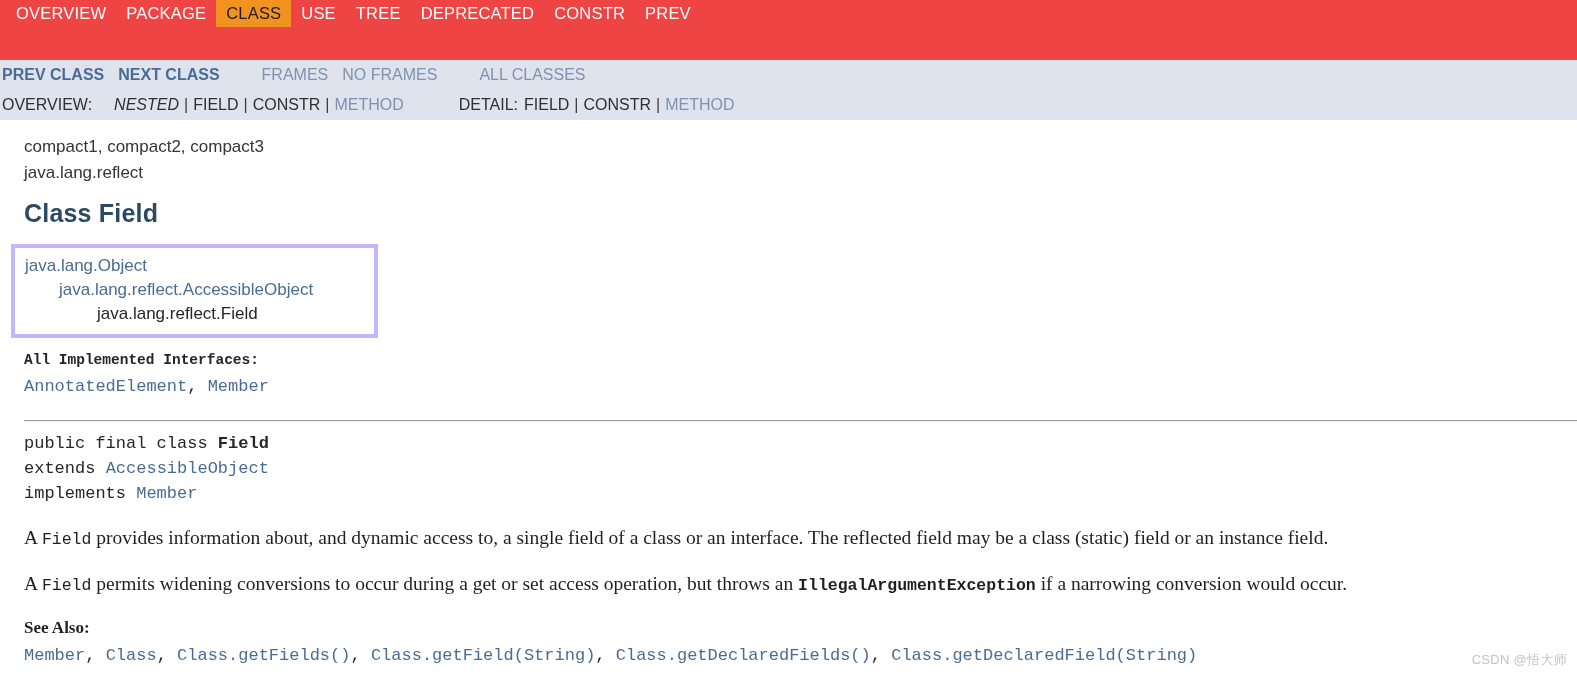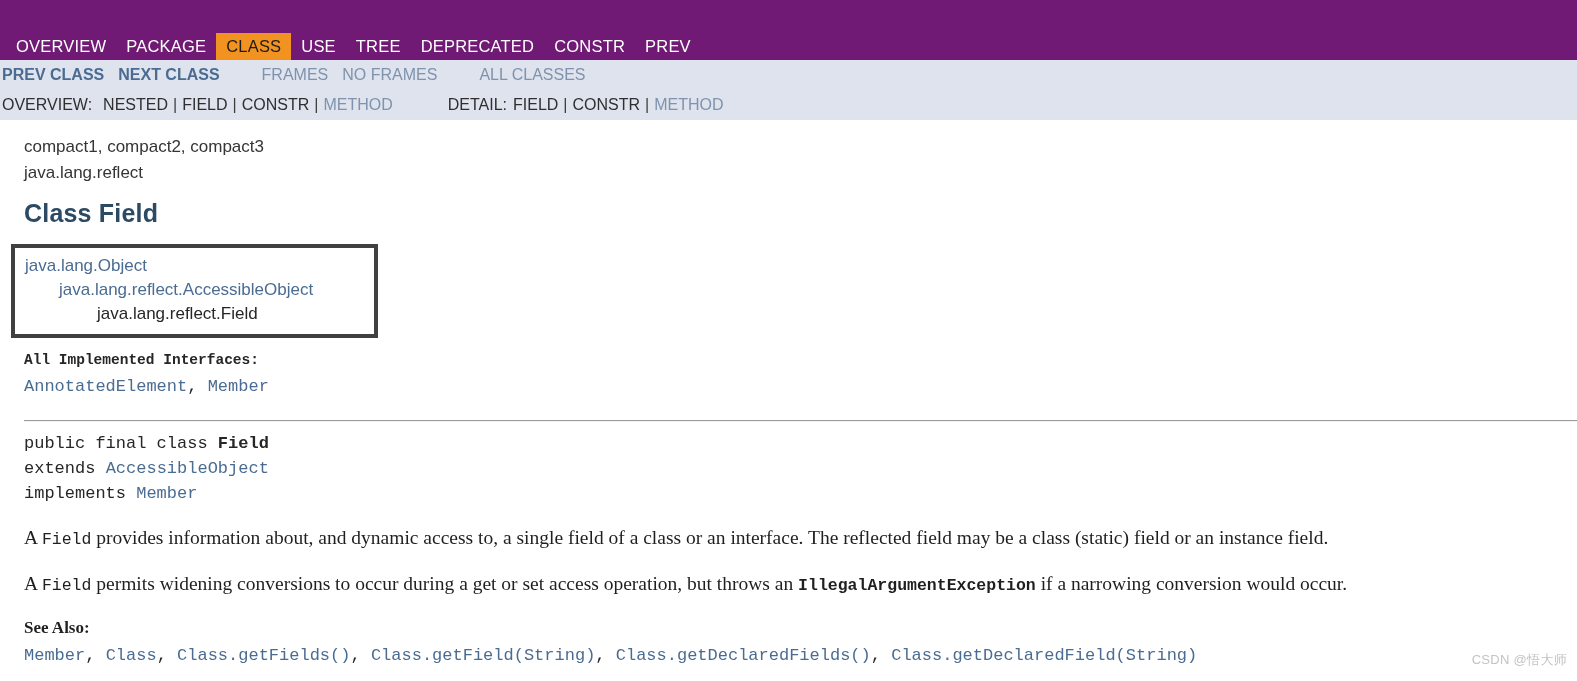--- a/index.html
+++ b/index.html
@@ -10,24 +10,24 @@
   body {
     width: 1577px;
     height: 681px;
     overflow: hidden;
     font-family: "Liberation Sans", sans-serif;
     position: relative;
   }
 
   
   #top-nav {
-    background: #701a75;
+    background: #ef4444;
     height: 60px;
     display: flex;
-    align-items: flex-end;
+    align-items: flex-start;
     padding-left: 6px;
     box-sizing: border-box;
   }
   .topnav-item {
     color: #ffffff;
     font-size: 16.5px;
     letter-spacing: 0.2px;
     padding: 4px 10px;
     white-space: nowrap;
     cursor: pointer;
@@ -85,21 +85,21 @@
   .class-title {
     font-size: 25px;
     font-weight: bold;
     color: #2c4a63;
     margin: 13px 0 0 0;
     letter-spacing: 0.2px;
   }
 
   
   #inheritance-box {
-    border: 4px solid #404040;
+    border: 4px solid #c4b5fd;
     display: inline-block;
     padding: 6px 10px 8px 10px;
     margin-top: 16px;
     margin-left: -13px;
     box-sizing: border-box;
     width: 367px;
   }
   .inh-line {
     font-size: 17px;
     line-height: 24px;
@@ -206,21 +206,21 @@
     <span class="sn-link-bold">PREV CLASS</span>
     <span class="sn-link-bold">NEXT CLASS</span>
     <span class="sn-link sn-gap-l">FRAMES</span>
     <span class="sn-link">NO FRAMES</span>
     <span class="sn-link sn-gap-l">ALL CLASSES</span>
   </div>
 
   <div class="subnav-row">
     <span class="sn-seg">
       <span class="sn-dark">OVERVIEW:</span>
-      <span class="sn-dark" style="margin-left:11px;">NESTED</span>
+      <span class="sn-dark" style="margin-left:22px;font-style:italic;">NESTED</span>
       <span class="sn-sep">|</span>
       <span class="sn-dark">FIELD</span>
       <span class="sn-sep">|</span>
       <span class="sn-dark">CONSTR</span>
       <span class="sn-sep">|</span>
       <span class="sn-muted">METHOD</span>
     </span>
 
     <span class="sn-seg sn-detail-block">
       <span class="sn-dark">DETAIL:</span>

